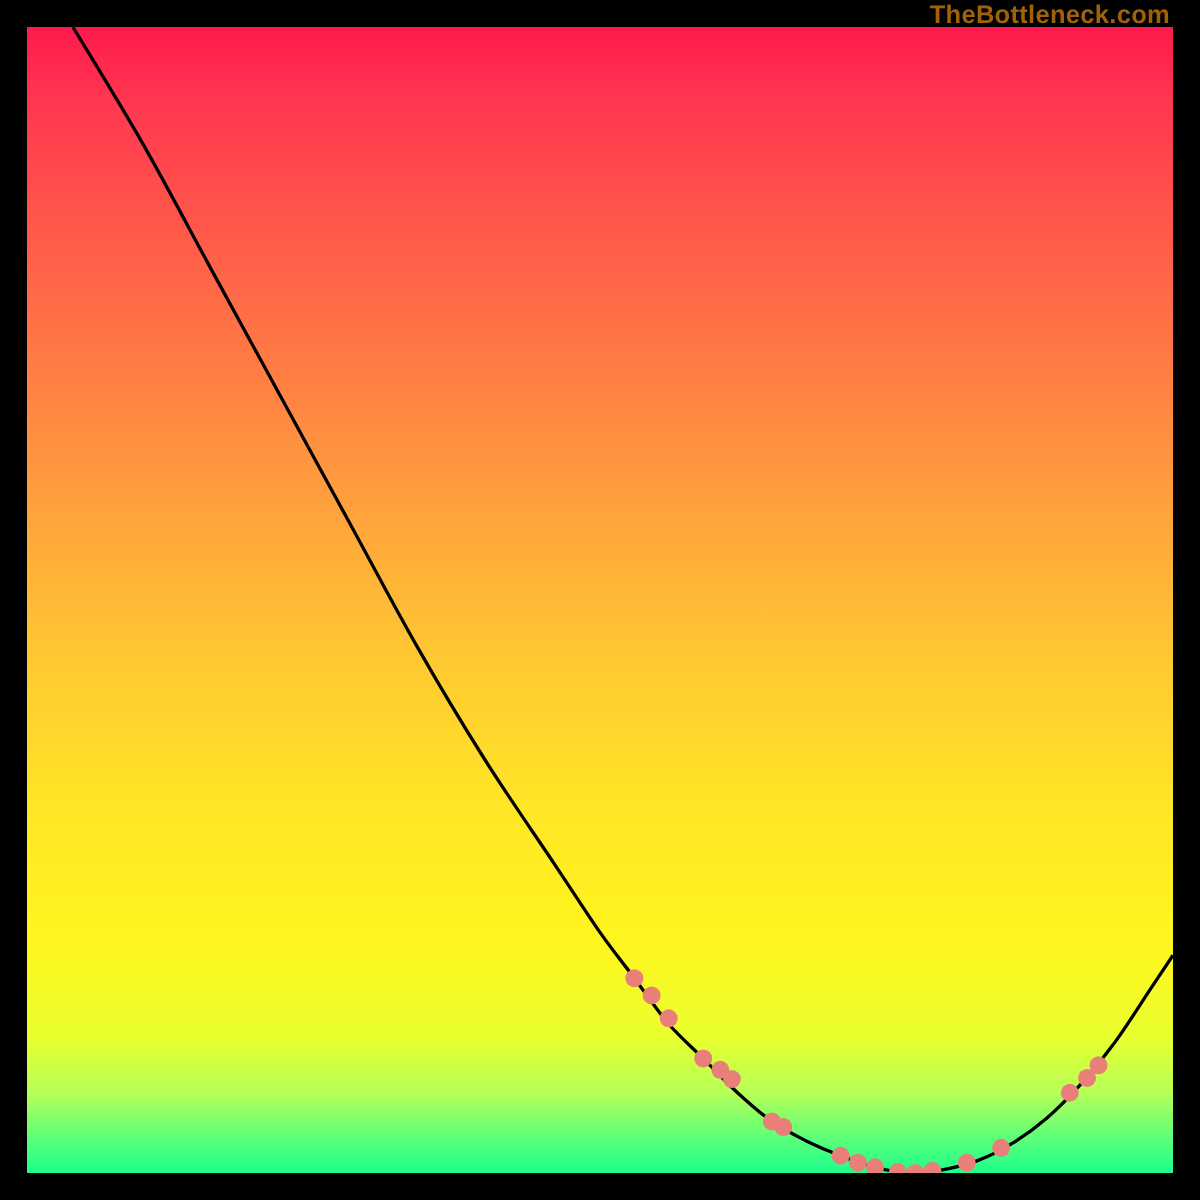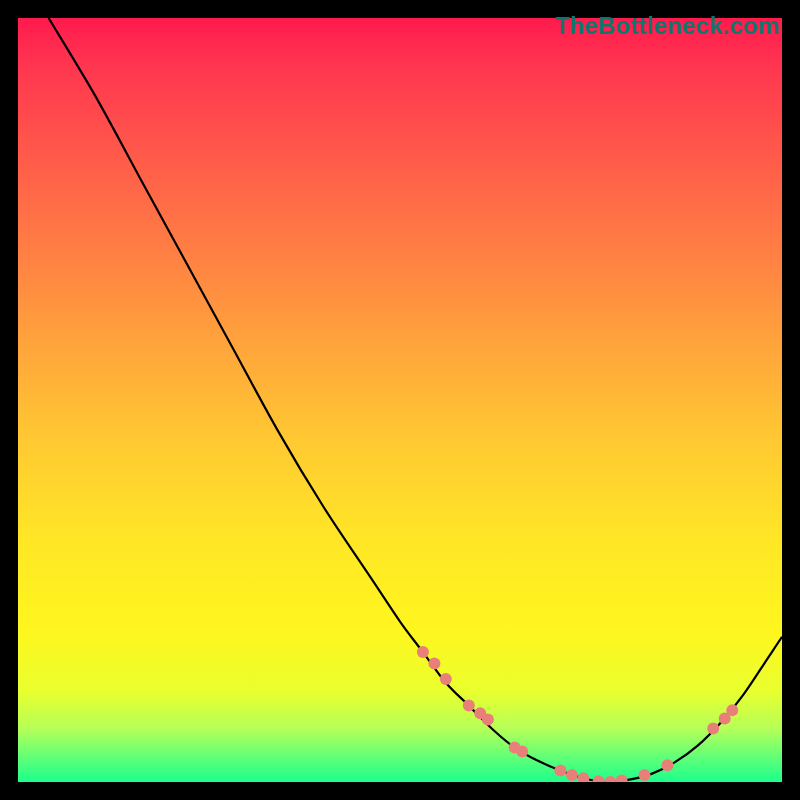--- a/index.html
+++ b/index.html
@@ -27,24 +27,24 @@
       #ffe626 68%,
       #fff61e 80%,
       #eaff2e 88%,
       #b6ff58 93%,
       #5cff79 97%,
       #1cff8c 100%
     );
   }
   .watermark {
     position: absolute;
-    top: 12px;
+    top: 0px;
     right: 20px;
-    color: #0f766e;
-    font-size: 24px;
+    color: #a16207;
+    font-size: 17px;
     font-weight: 600;
     letter-spacing: 0.2px;
     z-index: 10;
   }
   svg.plot {
     position: absolute;
     top: 0;
     left: 0;
     width: 764px;
     height: 764px;

